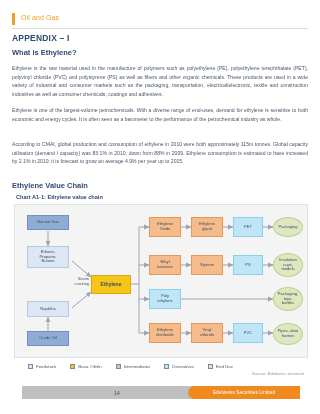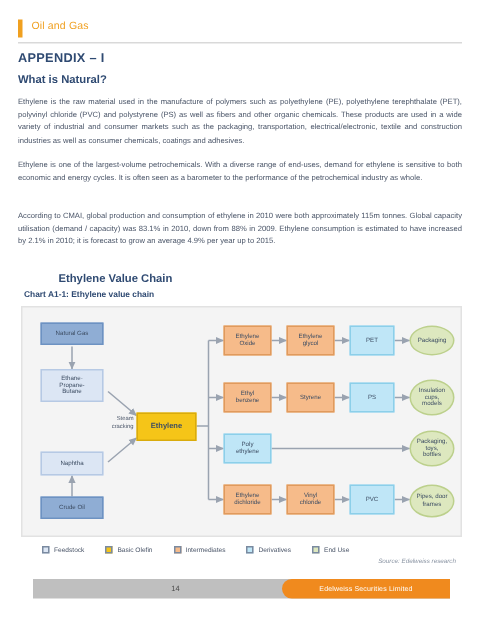--- a/index.html
+++ b/index.html
@@ -67,21 +67,20 @@
     font-weight: bold;
     color: #2f4a72;
   }
   .section-title-2 {
     position: absolute;
     left: 12px;
     top: 181px;
     font-size: 7.5px;
     font-weight: bold;
     color: #2f4a72;
-    margin-left: 27px;
   }
 
   
   .para {
     position: absolute;
     left: 12px;
     width: 296px;
     font-size: 5.1px;
     line-height: 8.6px;
     text-align: justify;
@@ -264,21 +263,21 @@
 </head>
 <body>
 
 <div class="page-header">
   <div class="header-bar"></div>
   <div class="header-title">Oil and Gas</div>
   <div class="header-rule"></div>
 </div>
 
 <div class="appendix-title">APPENDIX – I</div>
-<div class="section-title">What is Natural?</div>
+<div class="section-title">What is Ethylene?</div>
 
 <div class="para" id="para-1">Ethylene is the raw material used in the manufacture of polymers such as polyethylene (PE), polyethylene terephthalate (PET), polyvinyl chloride (PVC) and polystyrene (PS) as well as fibers and other organic chemicals. These products are used in a wide variety of industrial and consumer markets such as the packaging, transportation, electrical/electronic, textile and construction industries as well as consumer chemicals, coatings and adhesives.</div>
 <div class="para" id="para-2">Ethylene is one of the largest-volume petrochemicals. With a diverse range of end-uses, demand for ethylene is sensitive to both economic and energy cycles. It is often seen as a barometer to the performance of the petrochemical industry as whole.</div>
 <div class="para" id="para-3">According to CMAI, global production and consumption of ethylene in 2010 were both approximately 115m tonnes. Global capacity utilisation (demand / capacity) was 83.1% in 2010, down from 88% in 2009. Ethylene consumption is estimated to have increased by 2.1% in 2010; it is forecast to grow an average 4.9% per year up to 2015.</div>
 
 <div class="section-title-2">Ethylene Value Chain</div>
 
 <div class="chart-block">
   <div class="chart-caption">Chart A1-1: Ethylene value chain</div>
 

